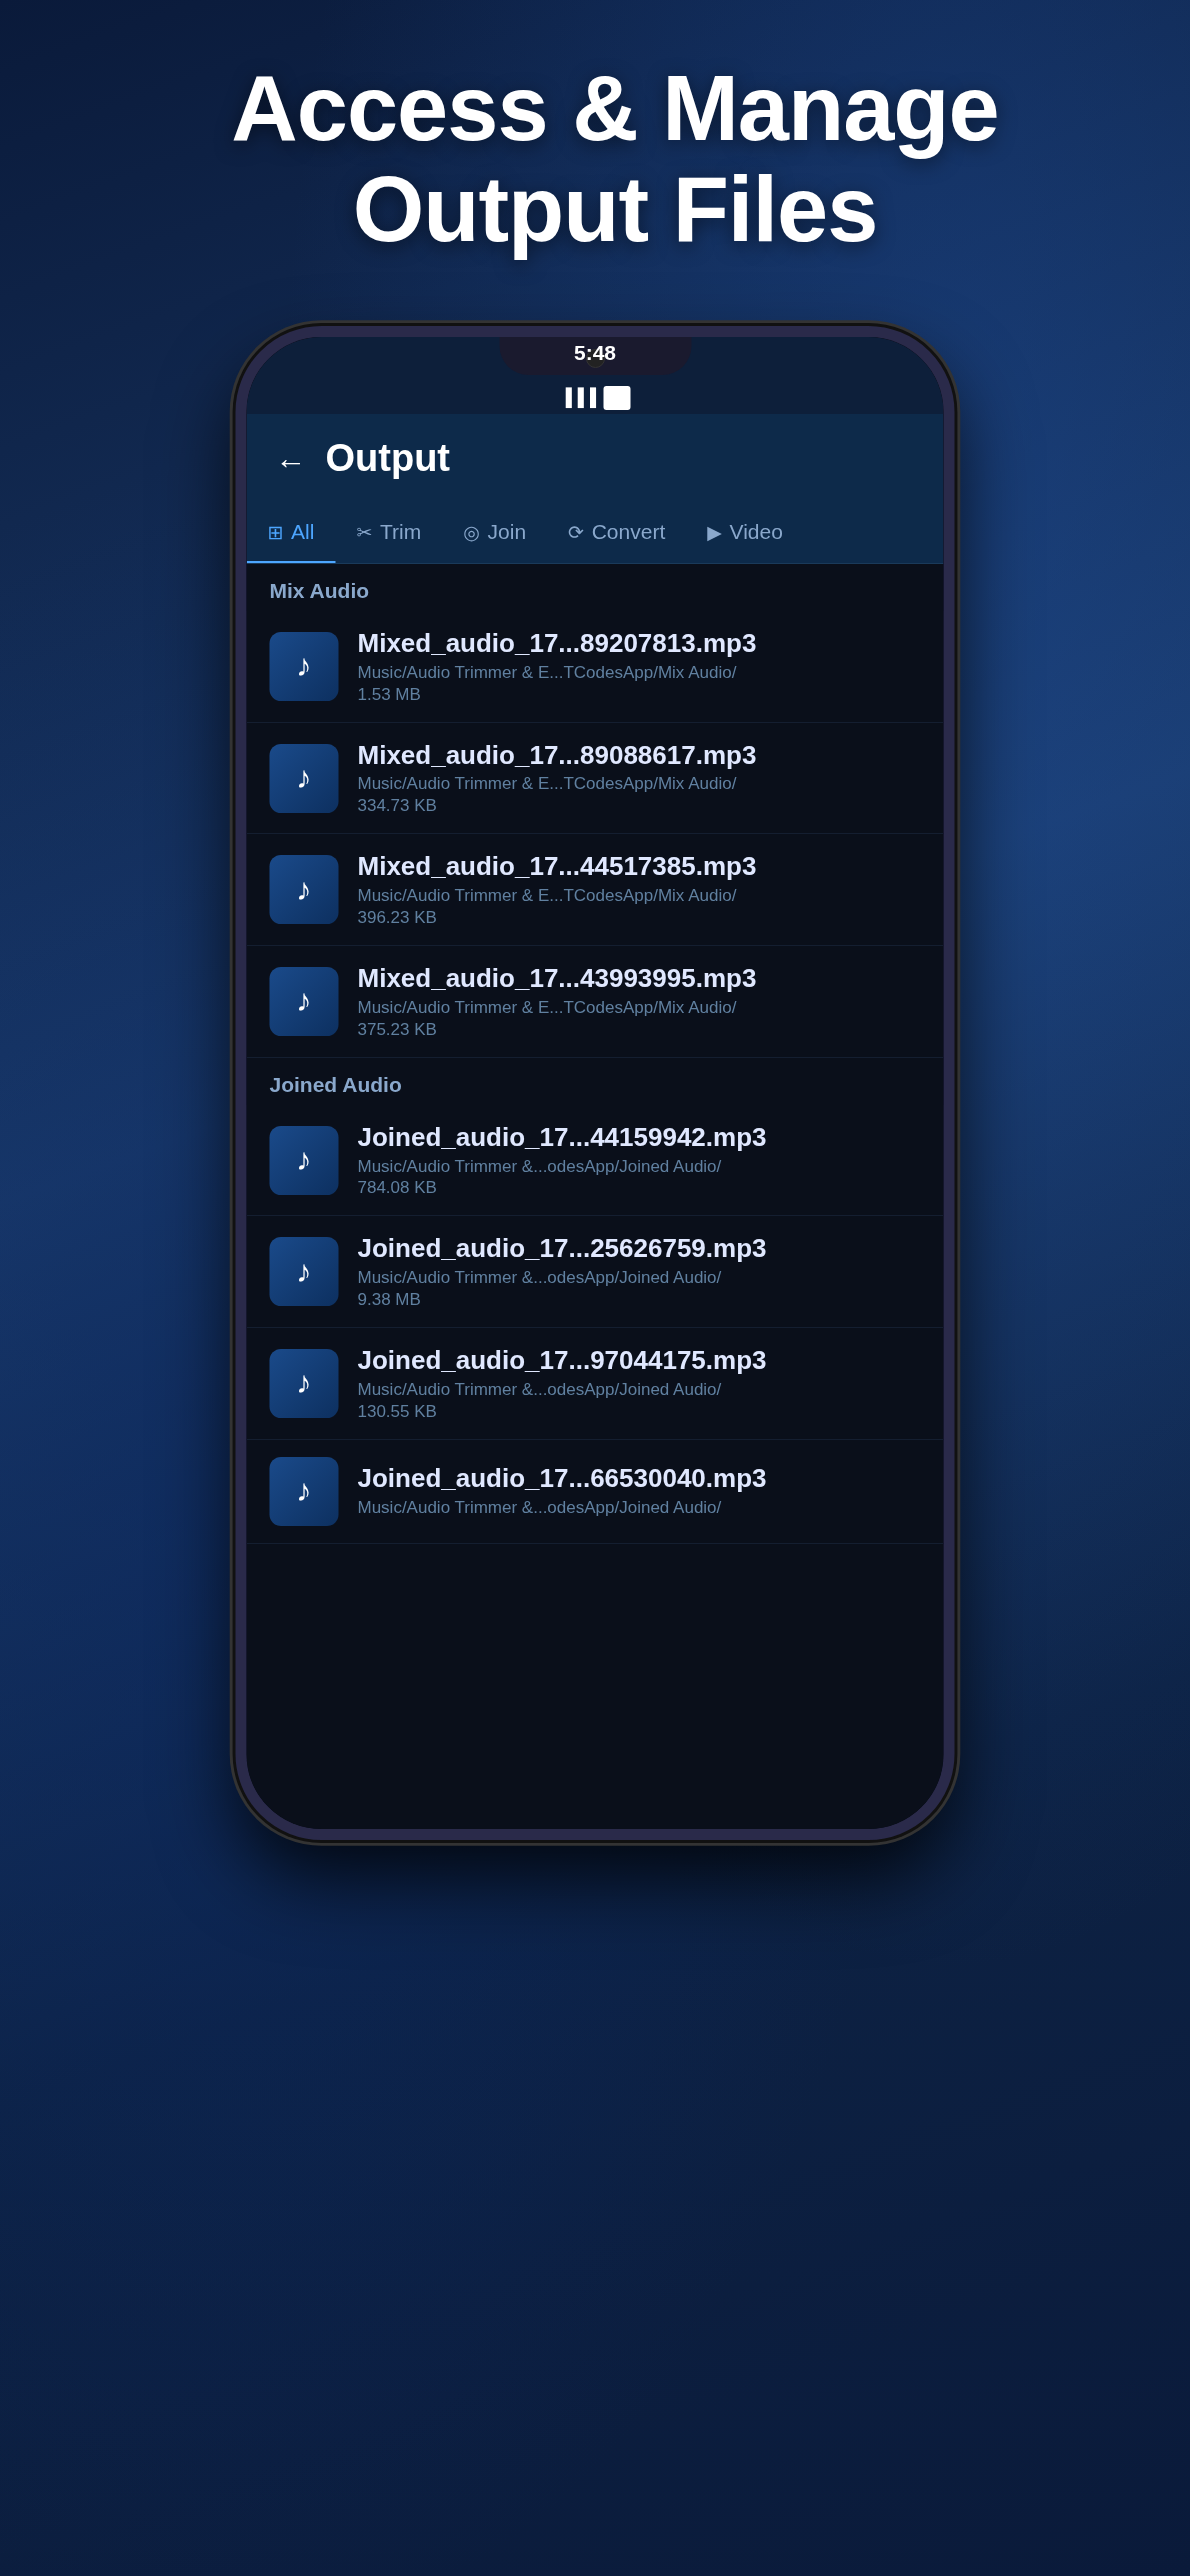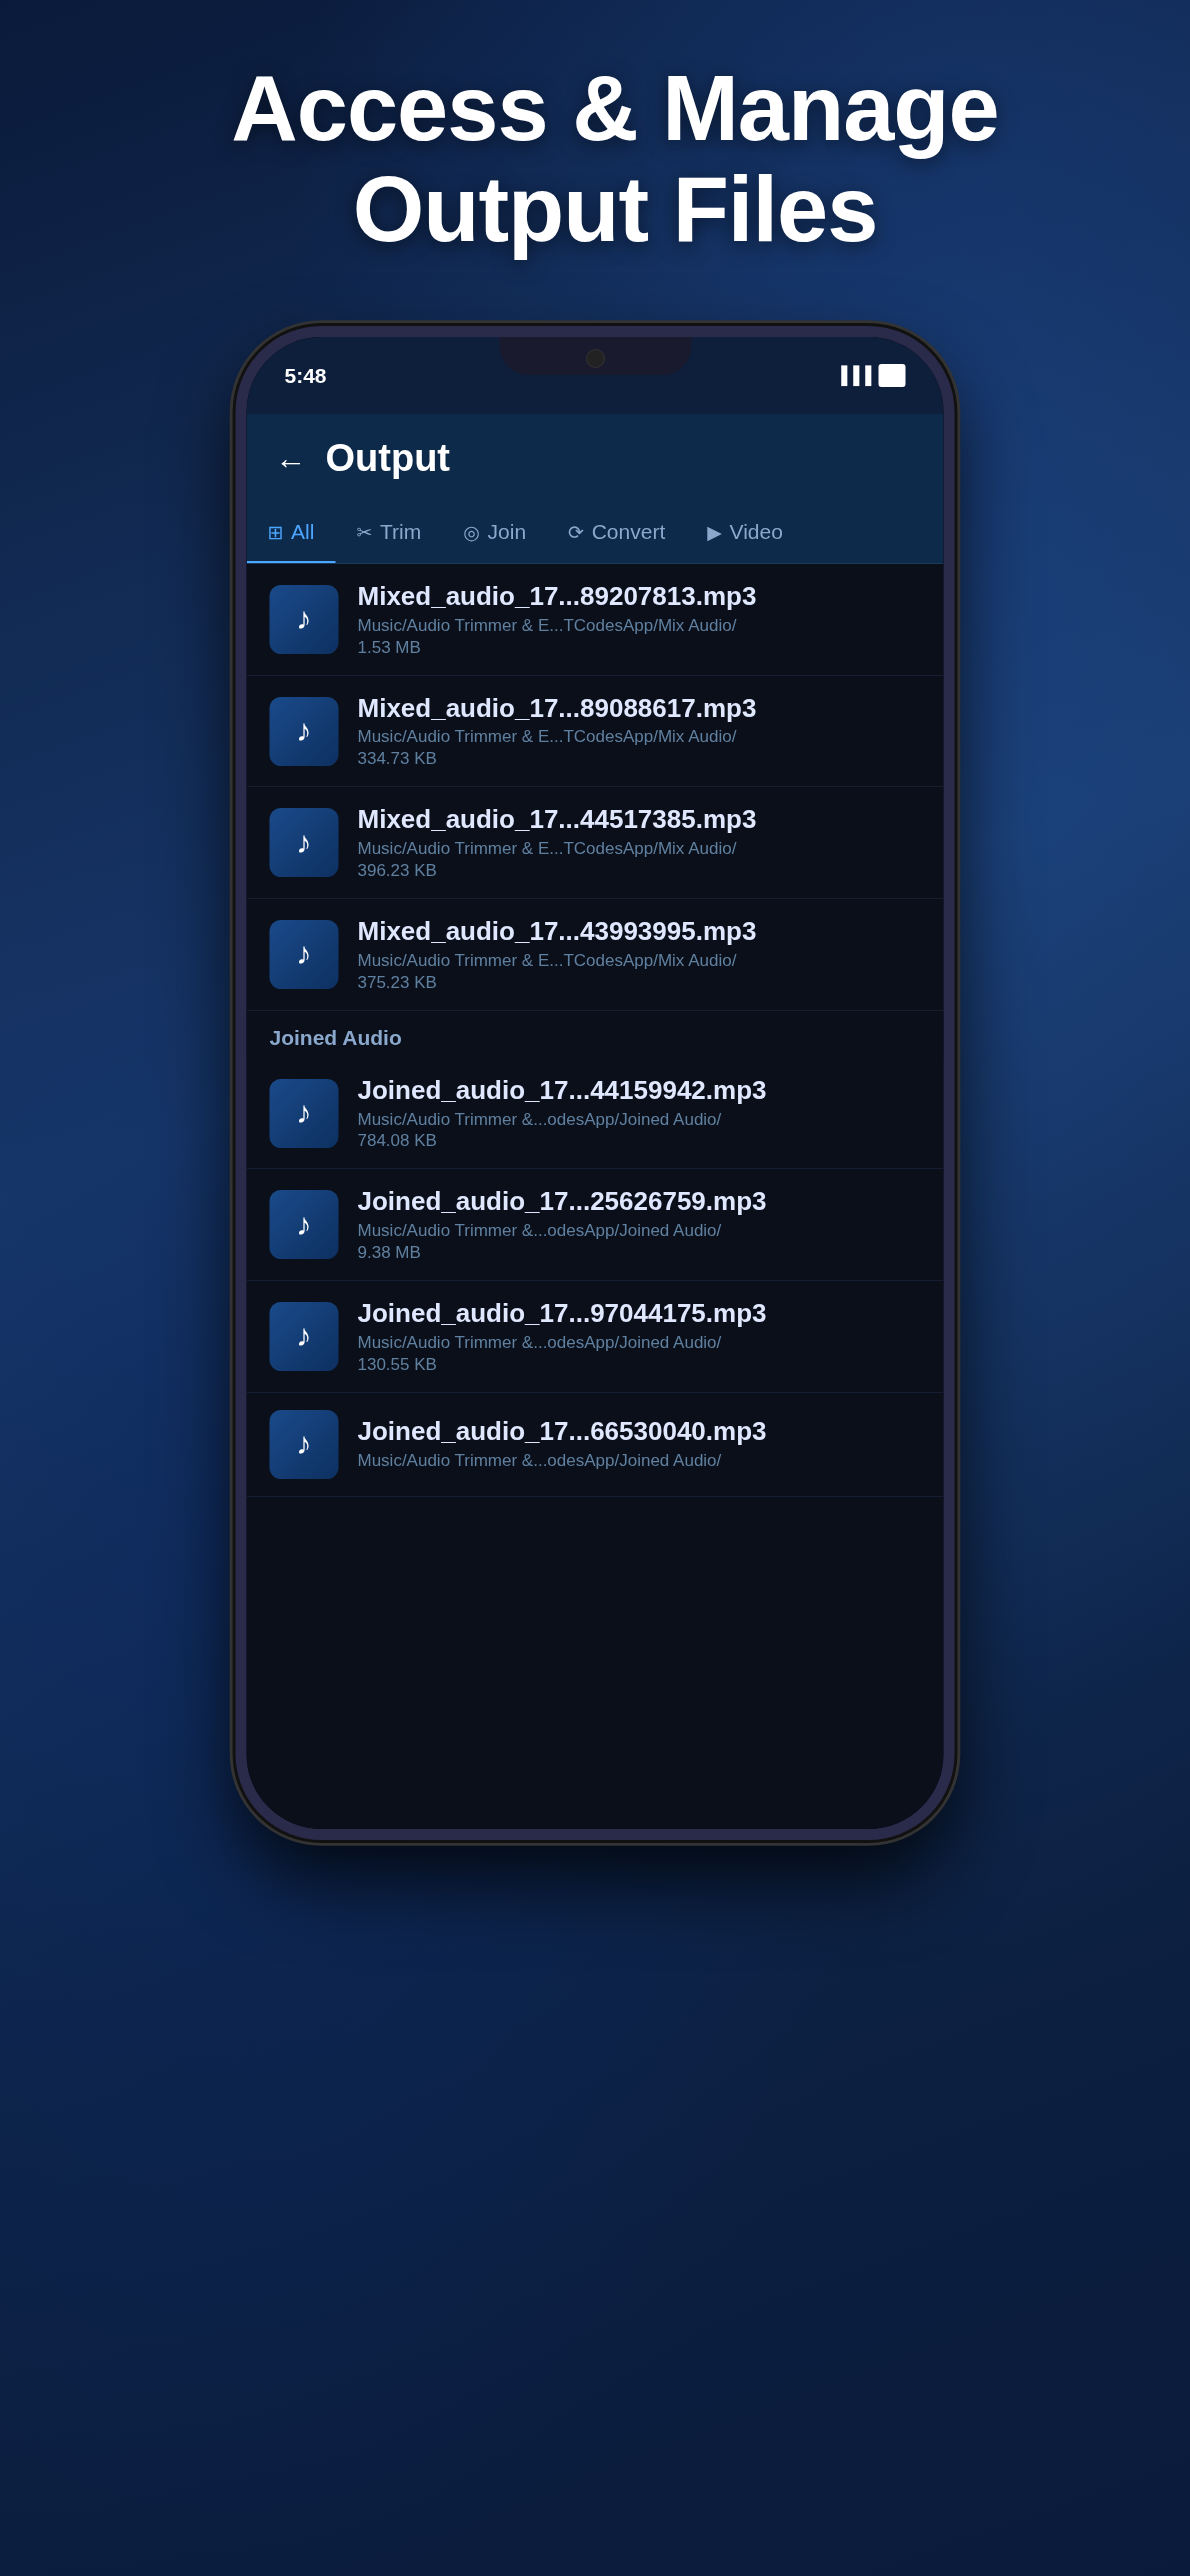--- a/index.html
+++ b/index.html
@@ -97,20 +97,21 @@
 
     
     .notch-bar {
       position: relative;
       height: 77px;
       background: #0d1f3a;
       display: flex;
       align-items: center;
       justify-content: space-between;
       padding: 4px 38px;
+      flex-direction: column;
     }
 
     .notch {
       position: absolute;
       top: 0;
       left: 50%;
       transform: translateX(-50%);
       width: 192px;
       height: 38px;
       background: #1a1a2e;
@@ -342,20 +343,23 @@
           <span>Convert</span>
         </div>
         <div class="tab-item">
           <span class="tab-icon">▶</span>
           <span>Video</span>
         </div>
       </div>
 
       <div class="file-list">
 
+        <div class="section-header">
+          <span>Mix Audio</span>
+        </div>
 
         <div class="file-item">
           <div class="file-icon-wrap">
             <span class="music-note">♪</span>
           </div>
           <div class="file-info">
             <div class="file-name">Mixed_audio_17...89207813.mp3</div>
             <div class="file-path">Music/Audio Trimmer &amp; E...TCodesApp/Mix Audio/</div>
             <div class="file-size">1.53 MB</div>
           </div>

